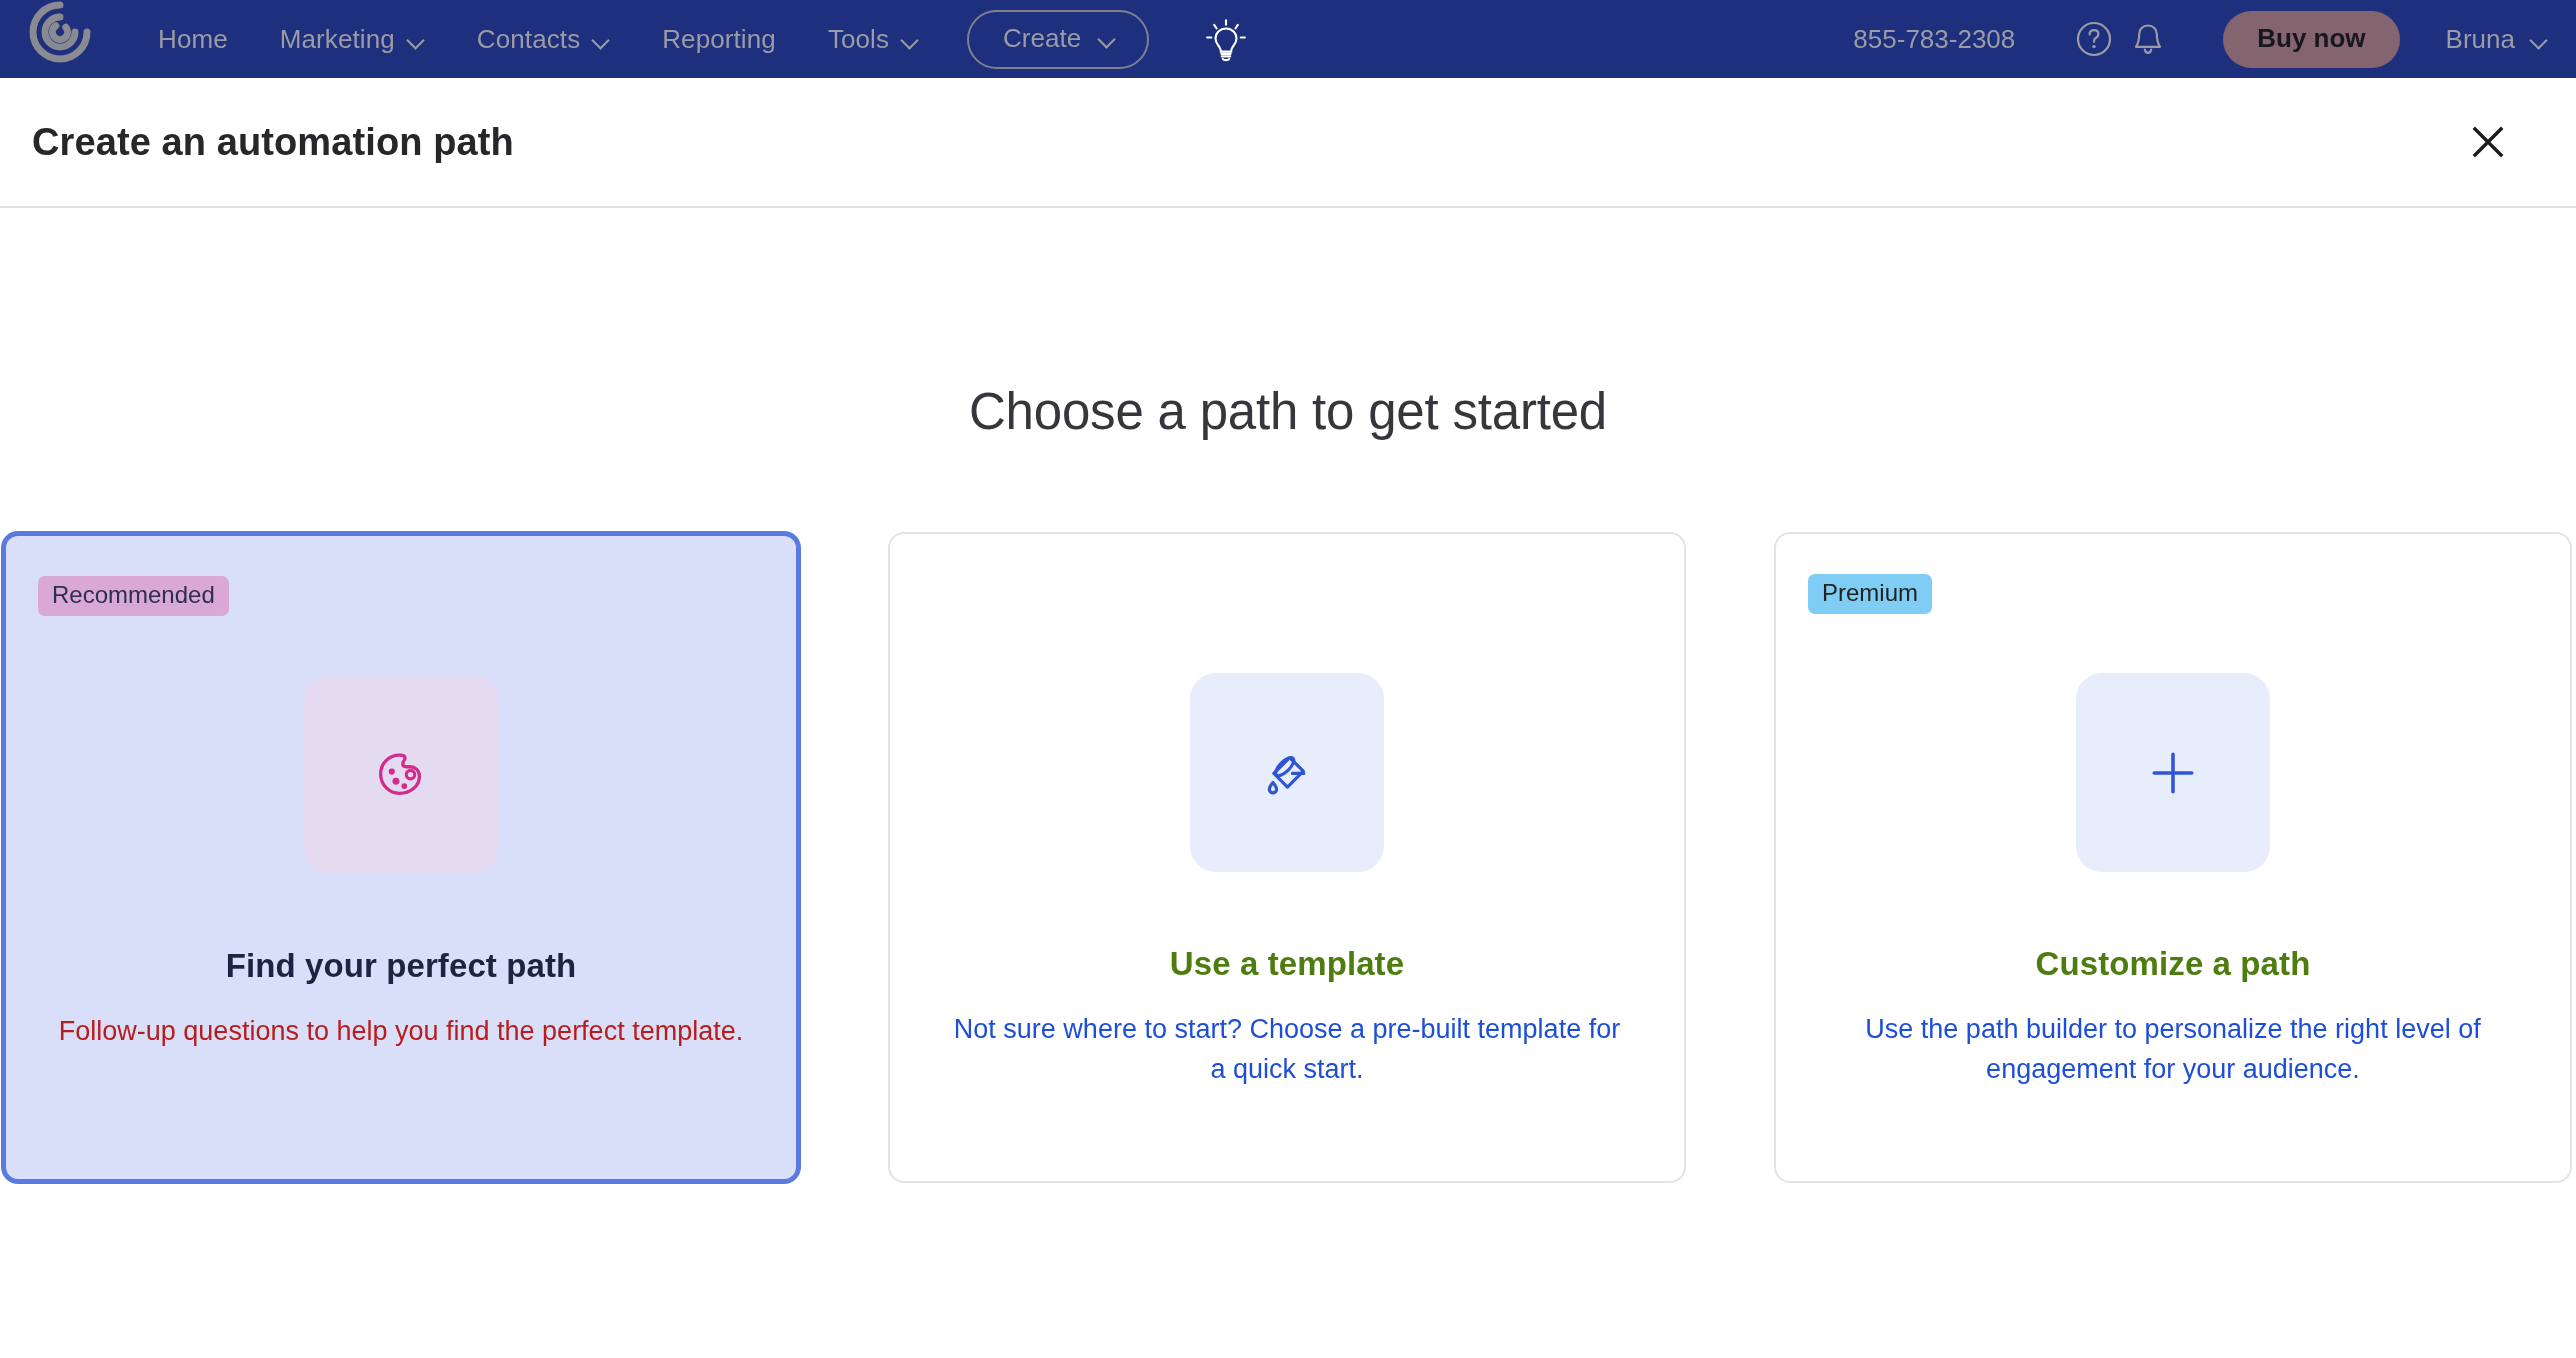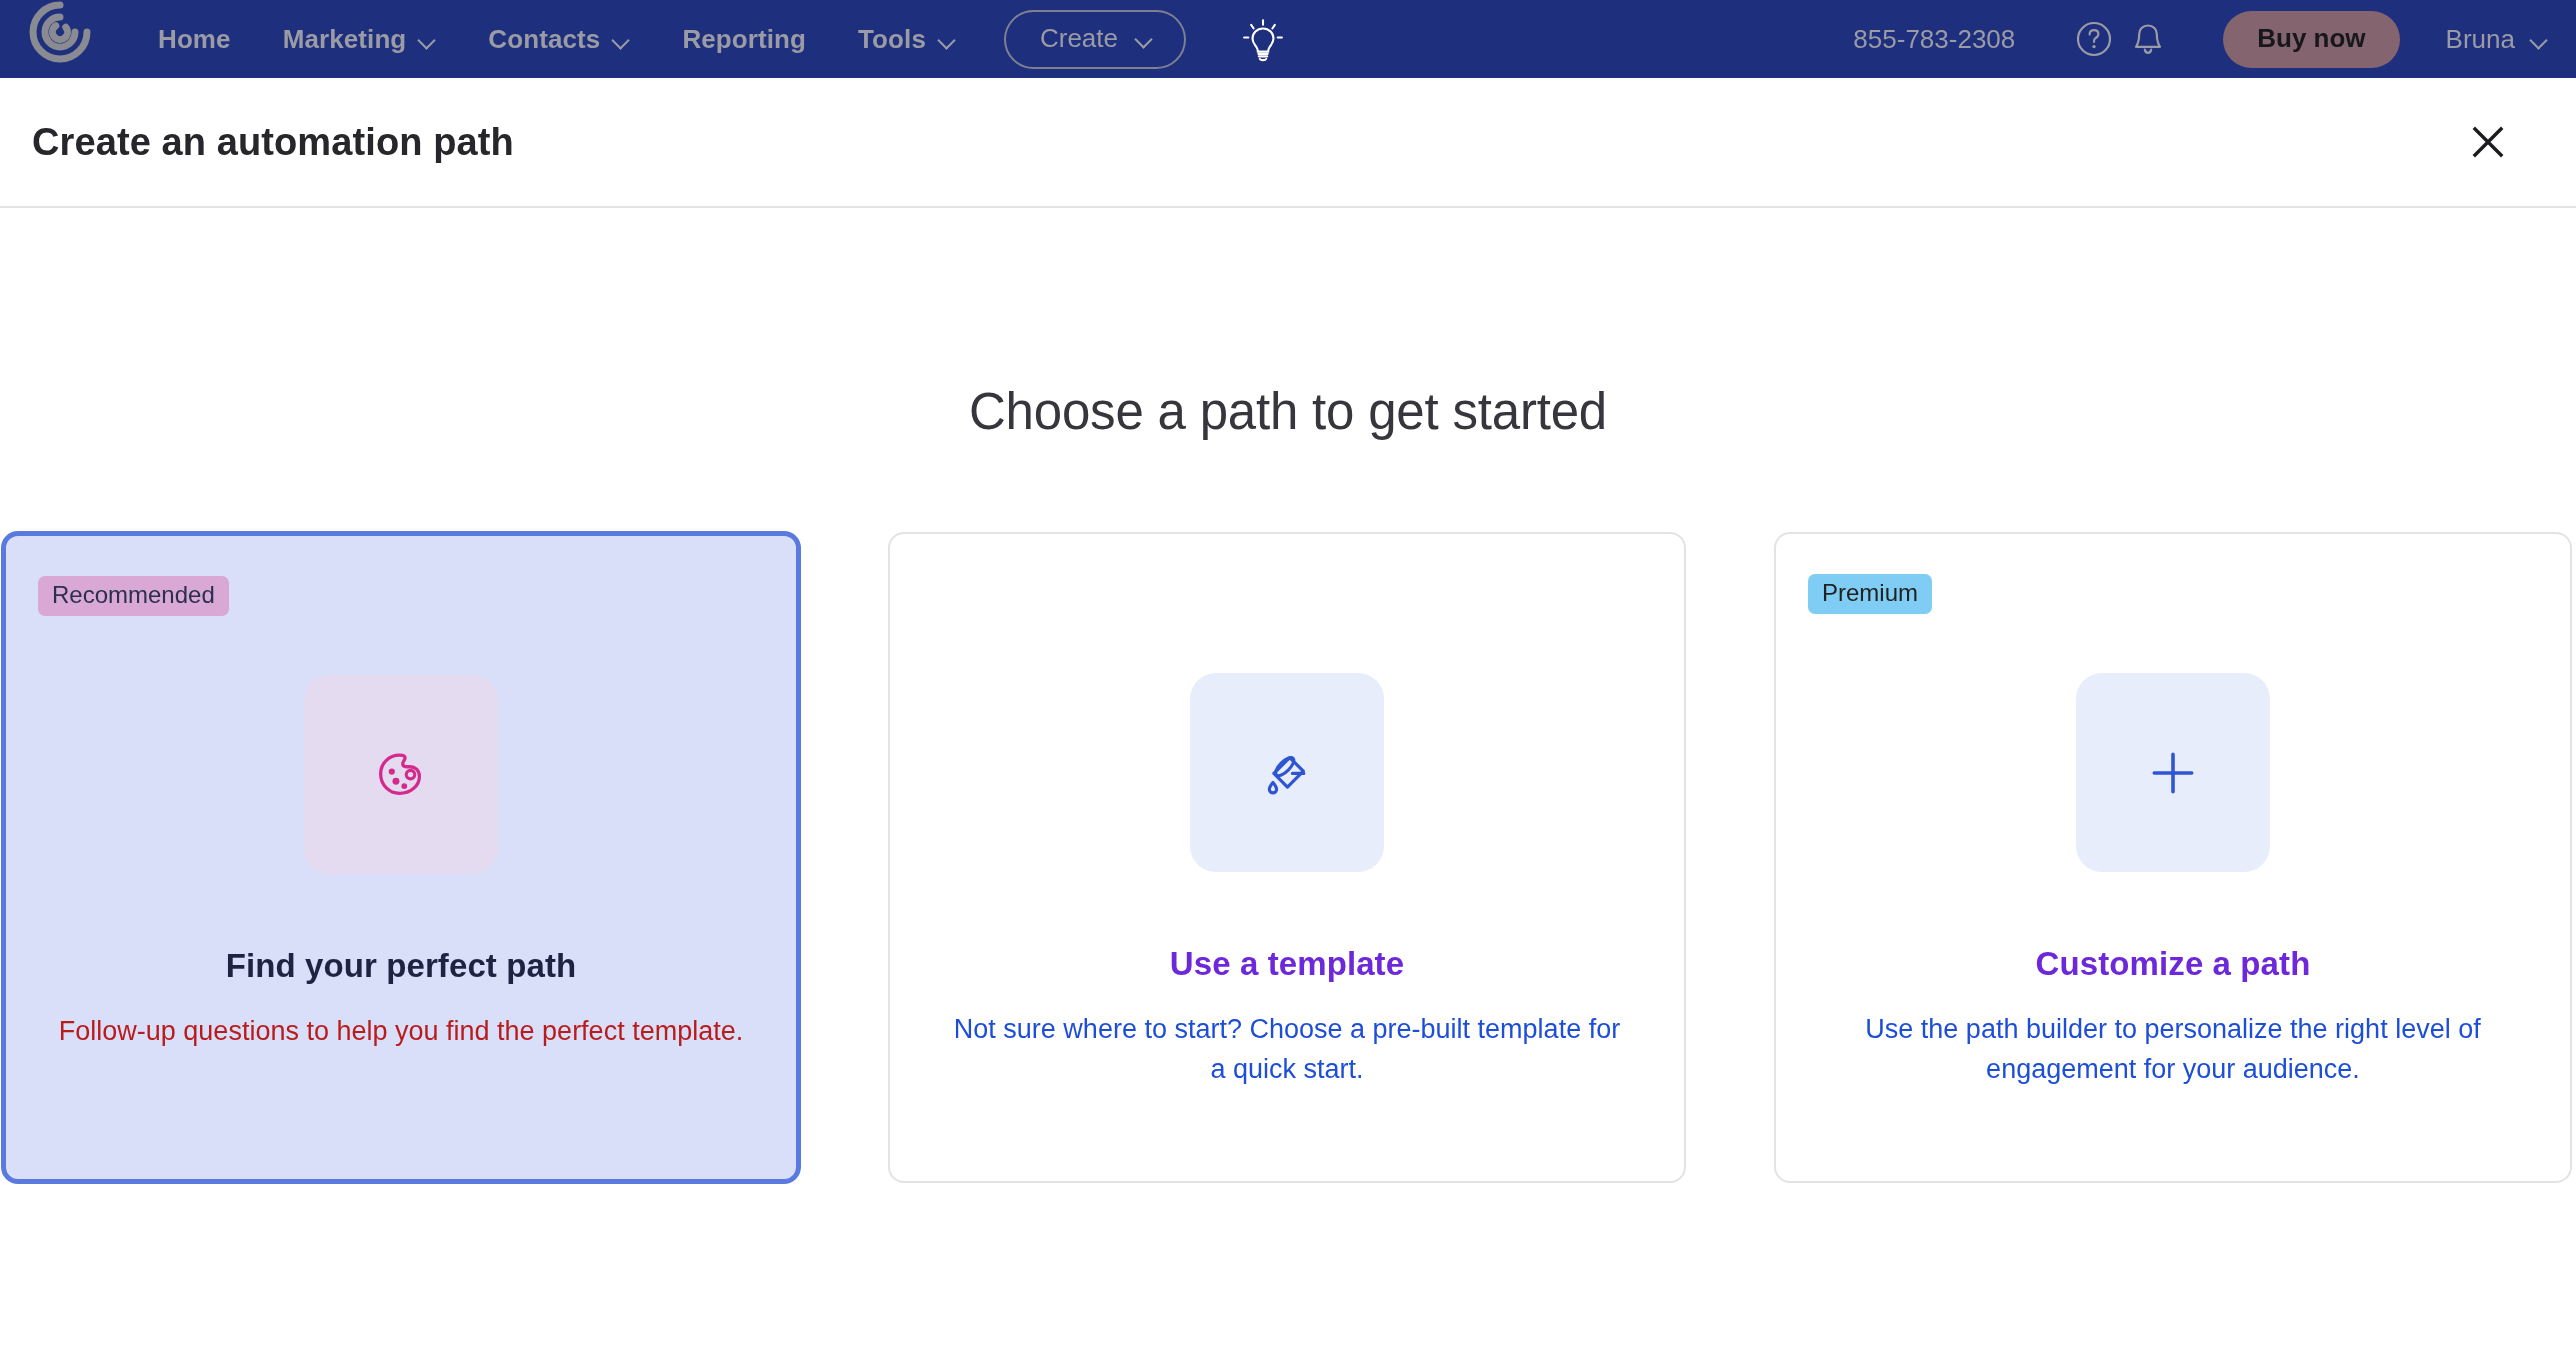--- a/index.html
+++ b/index.html
@@ -38,21 +38,21 @@
     align-items: center;
     gap: 0px;
   }
 
   .navitem {
     display: flex;
     align-items: center;
     gap: 13px;
     color: #9b9ba5;
     font-size: 26px;
-    font-weight: 700;
+    font-weight: 400;
     padding: 0 26px;
     height: 78px;
     cursor: pointer;
     white-space: nowrap;
     letter-spacing: 0.1px;
   }
 
   .chev {
     display: inline-block;
     width: 17px;
@@ -248,21 +248,21 @@
 
   .card-title {
     margin-top: 73px;
     font-size: 33px;
     font-weight: 700;
     color: #1d2341;
     letter-spacing: 0.1px;
   }
 
   .card.selected .card-title { color: #1d2341; }
-  .card:not(.selected) .card-title { color: #6d28d9; }
+  .card:not(.selected) .card-title { color: #4d7c0f; }
 
   .card-desc {
     margin-top: 26px;
     width: 686px;
     text-align: center;
     font-size: 27px;
     line-height: 1.49;
     color: #b91c1c;
     font-weight: 400;
   }

